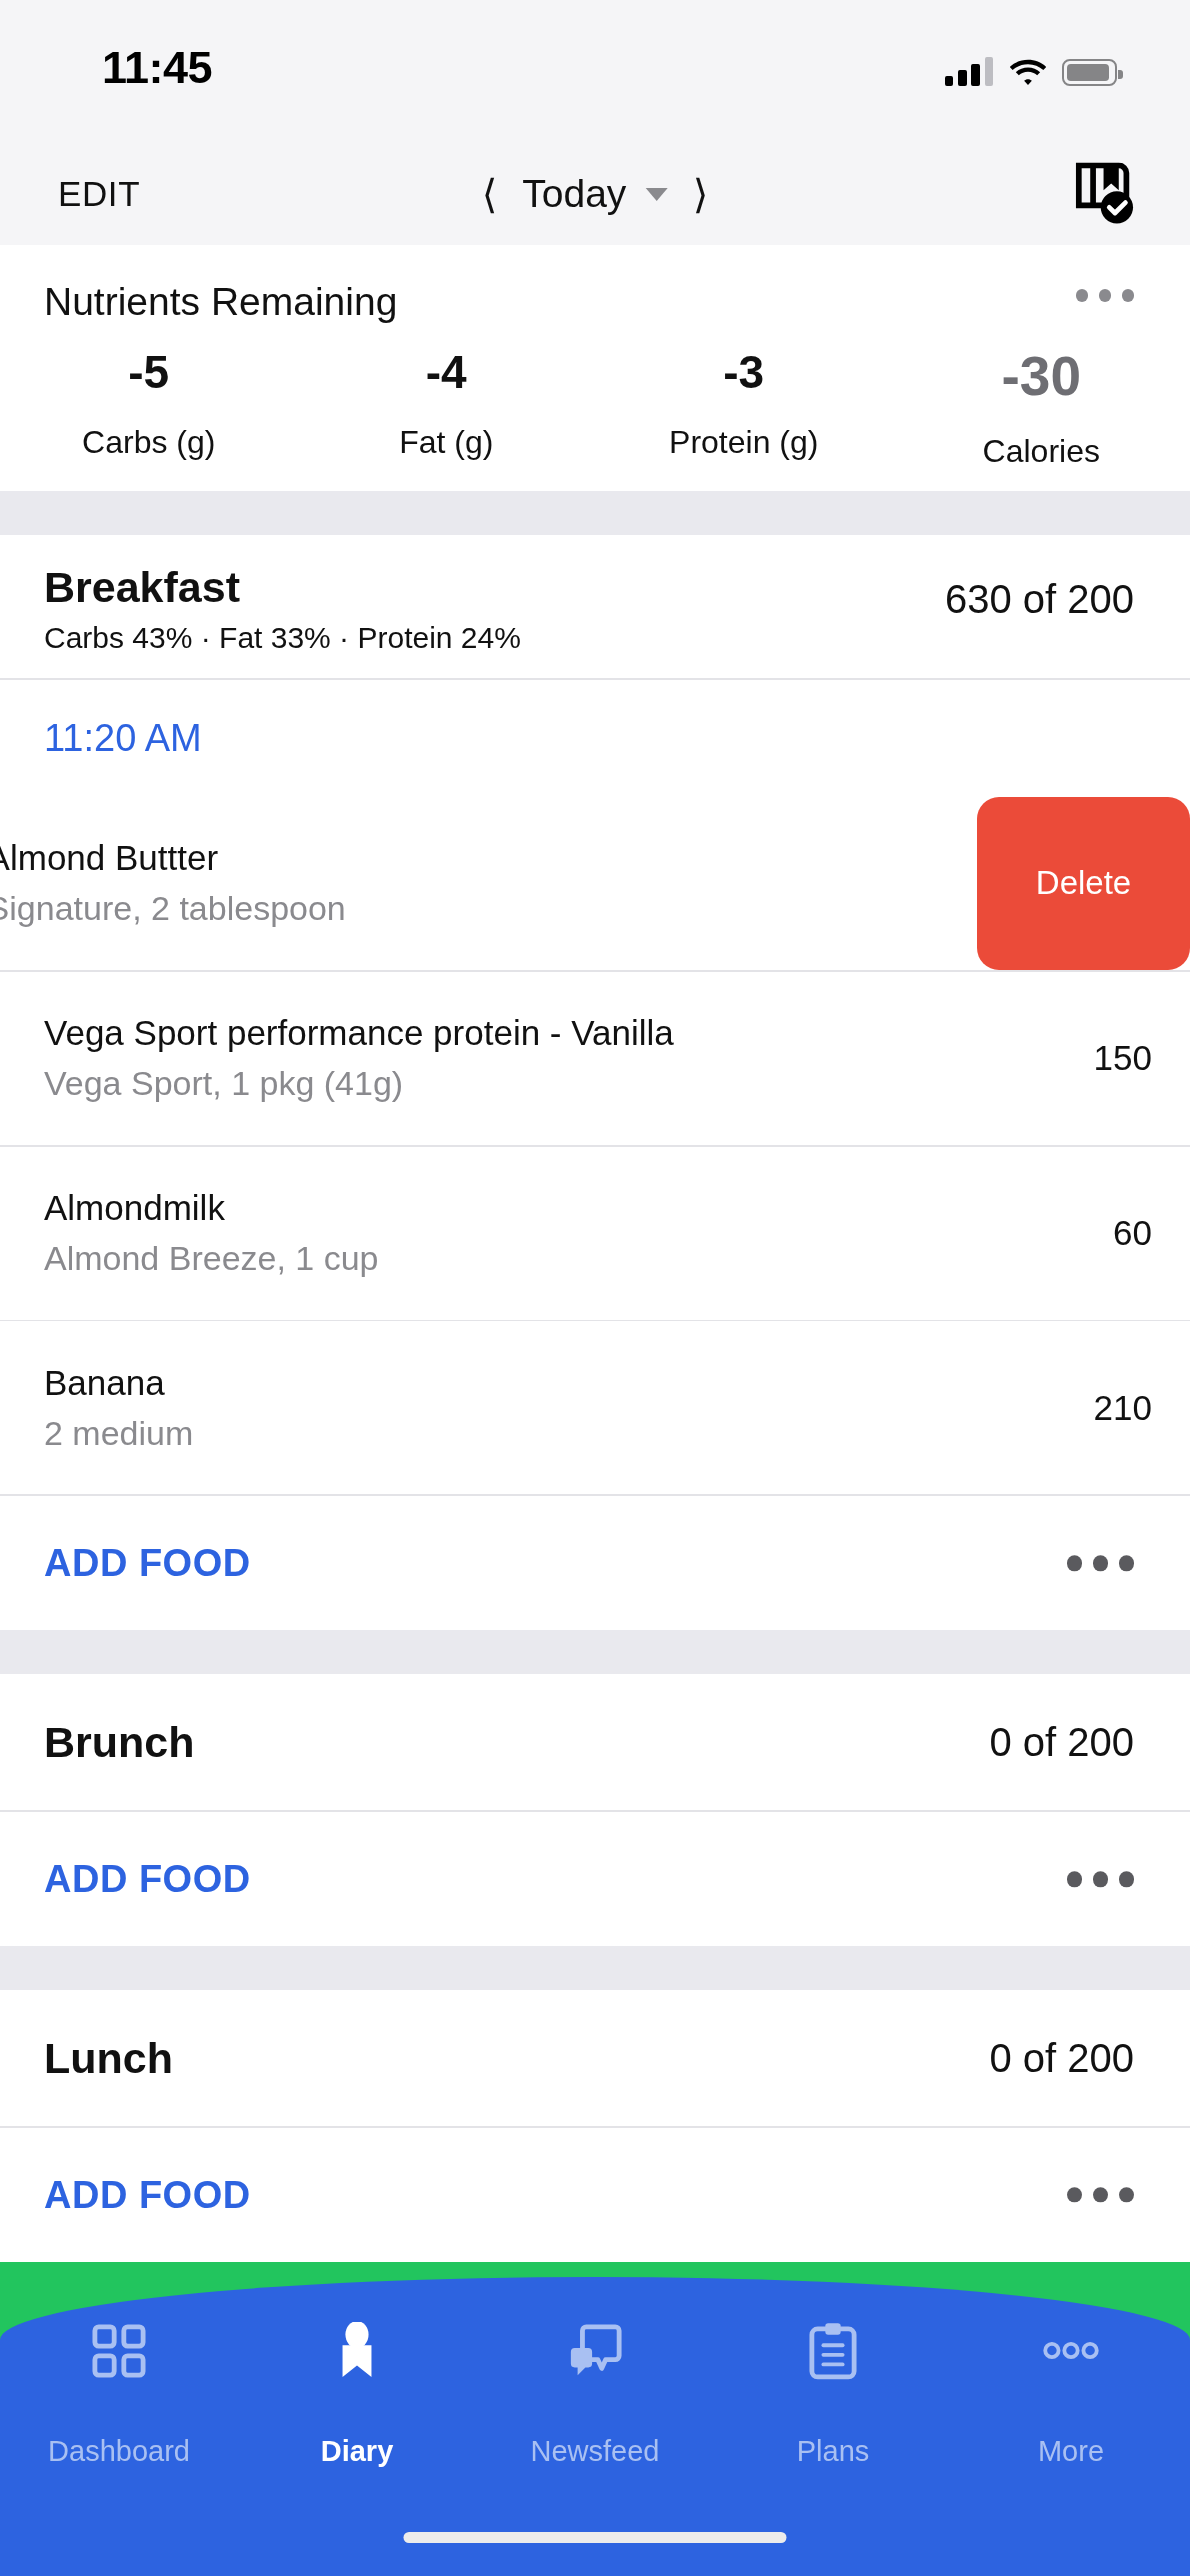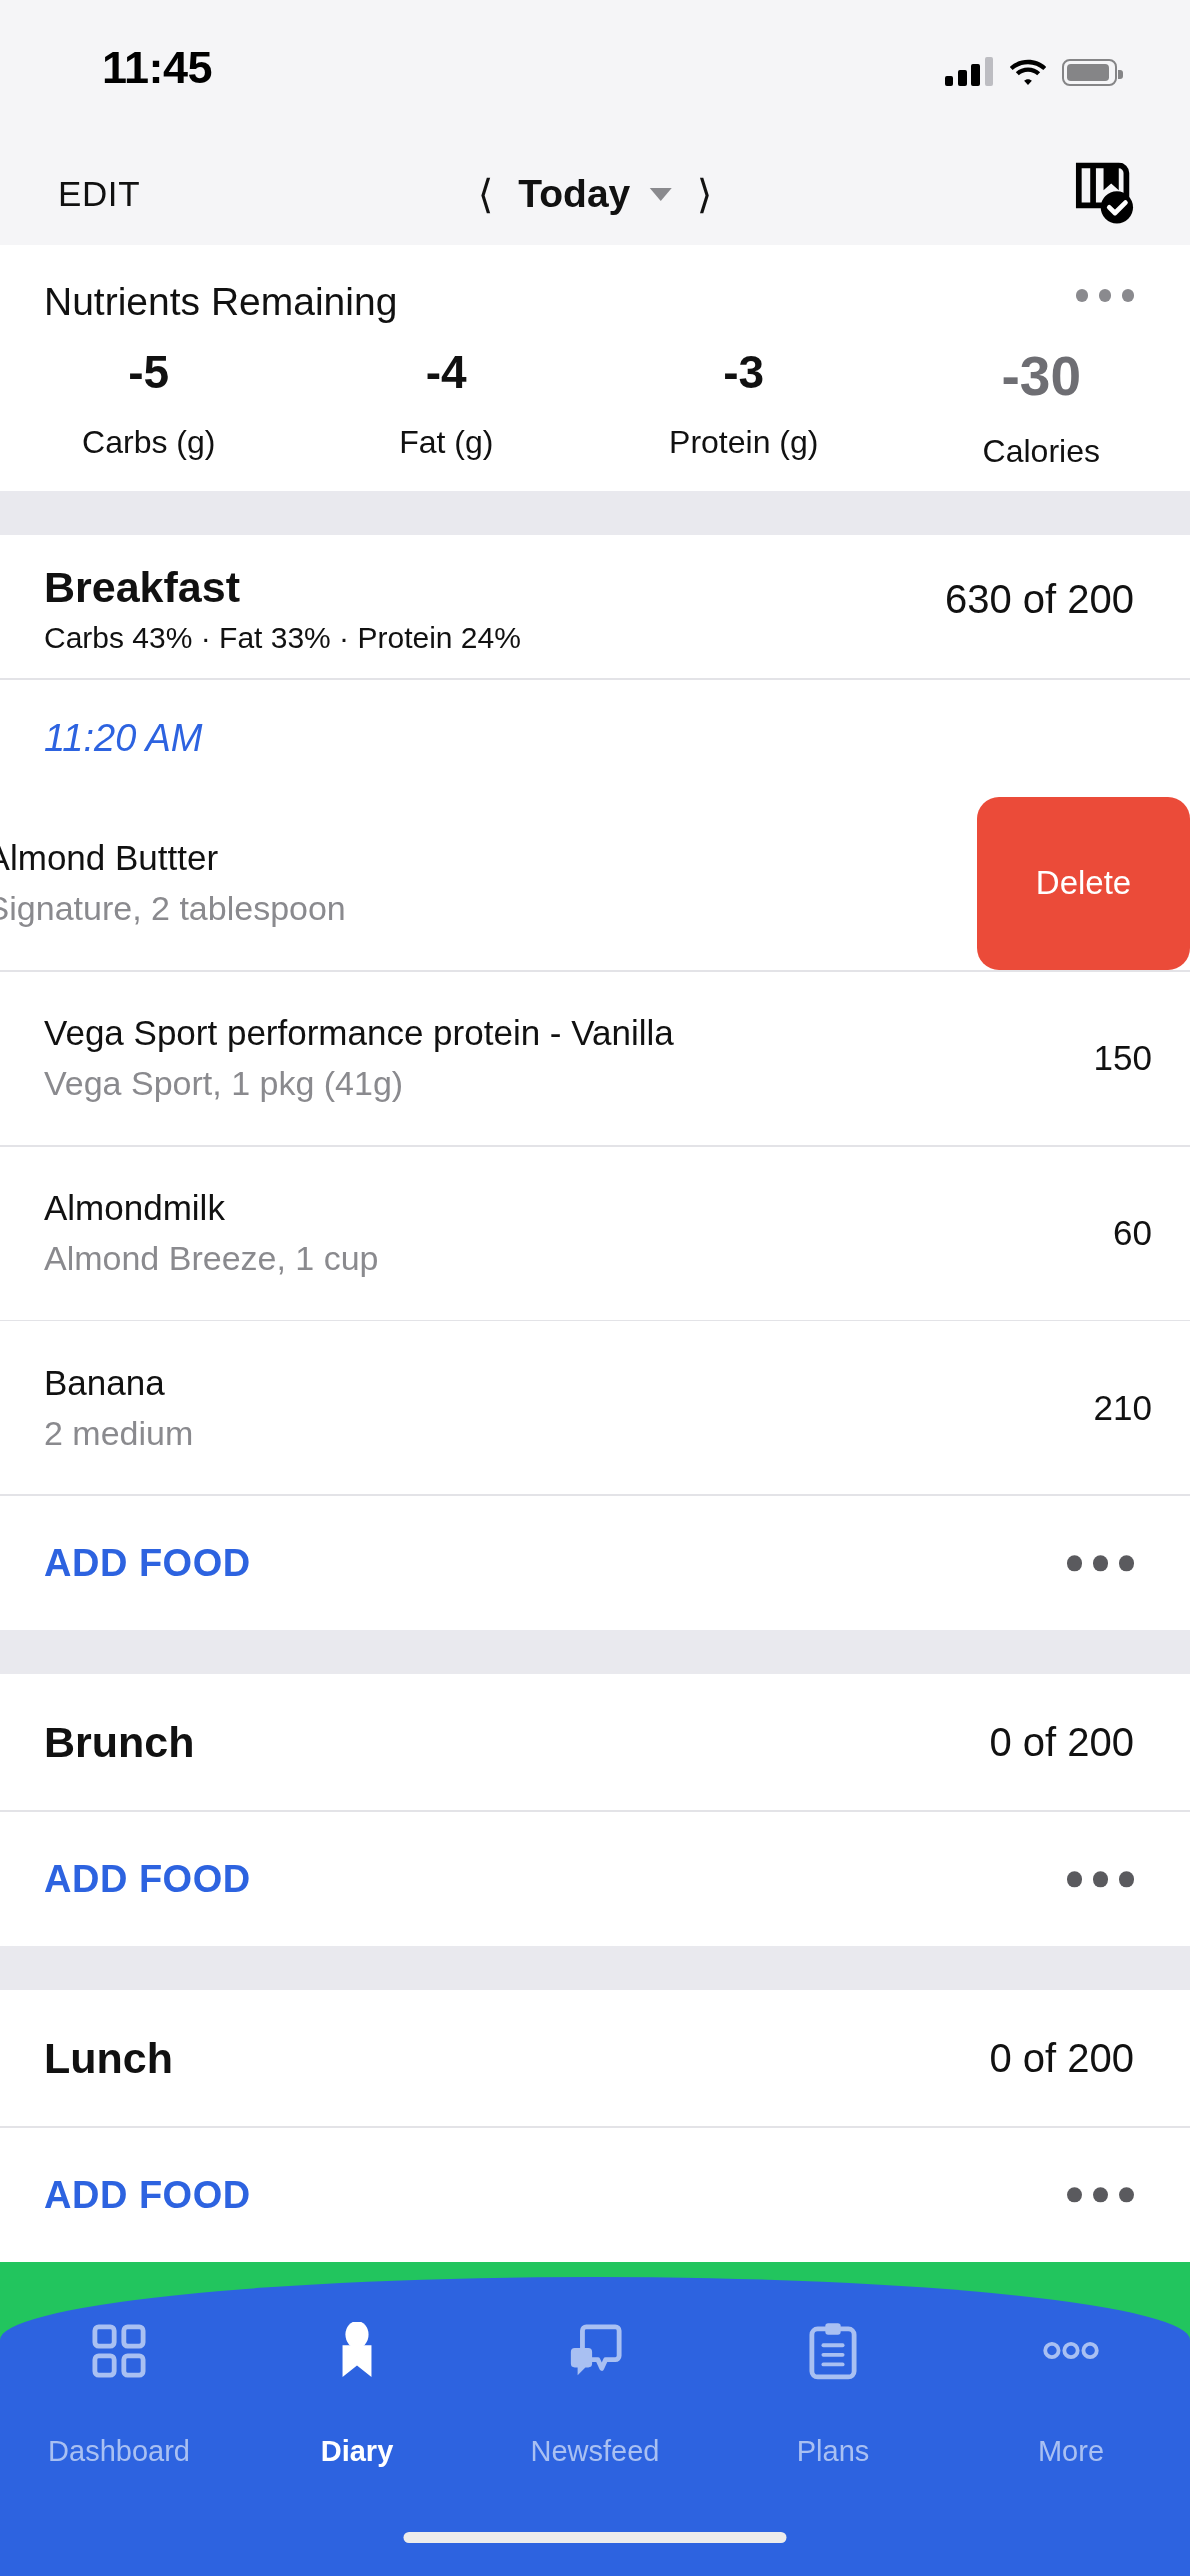--- a/index.html
+++ b/index.html
@@ -40,21 +40,21 @@
   }
   .nav-edit {
     position:absolute; left:58px; top:50%; transform:translateY(-50%);
     font-size:35px; color:#111; letter-spacing:0.6px;
   }
   .nav-center {
     position:absolute; left:50%; top:50%; transform:translate(-50%,-50%);
     display:flex; align-items:center; gap:25px;
   }
   .chev { font-size:40px; color:#111; font-weight:400; line-height:1; }
-  .nav-title { font-size:39px; color:#111;font-weight:bold; }
+  .nav-title { font-size:39px; color:#111; }
   .caret {
     width:0;height:0;border-left:11.5px solid transparent;border-right:11.5px solid transparent;
     border-top:13.4px solid #8A8A8E; margin-left:-5.7px;
   }
   .nav-journal { position:absolute; right:56px; top:50%; transform:translateY(-50%); width:59px; height:63px; }
 
   
   .content { position:absolute; top:245px; left:0; width:1190px; }
   .card { background:#ffffff; width:100%; }
   .gap { height:44px; background:#E9E9EE; width:100%; }
@@ -75,21 +75,21 @@
   
   .meal-head { position:relative; min-height:119px; padding:29px 56px 23px 44px; }
   .meal-name { font-size:43px; font-weight:700; color:#111; line-height:1.1; }
   .meal-macros { font-size:30px; color:#111; margin-top:9.6px; }
   .meal-cal { position:absolute; right:56px; top:42px; font-size:40px; color:#111; }
   .meal-head.empty { min-height:136px; display:flex; align-items:center; padding-top:0; padding-bottom:0; }
   .meal-head.empty .meal-cal { top:50%; transform:translateY(-50%); }
 
   
   .time-row { height:117px; display:flex; align-items:center; padding-left:44px; }
-  .time-txt { font-size:38px; color:#2D63E0; font-weight:500;font-style:italic; }
+  .time-txt { font-size:38px; color:#2D63E0; font-weight:500; }
 
   
   .food-row { position:relative; height:173px; display:flex; align-items:center; overflow:hidden; }
   .food-main { padding-left:44px; flex:1; min-width:0; }
   .food-name { font-size:35px; color:#111; line-height:1.25; white-space:nowrap; }
   .food-sub { font-size:34px; color:#8A8A8E; line-height:1.3; margin-top:6.7px; white-space:nowrap; }
   .food-cal { font-size:35px; color:#111; padding-right:38px; }
   .food-row.swiped .food-main { padding-left:0; margin-left:-13.4px; }
   .food-row.swiped .food-cal { padding-right:0; margin-right:33px; }
   .delete-btn {

